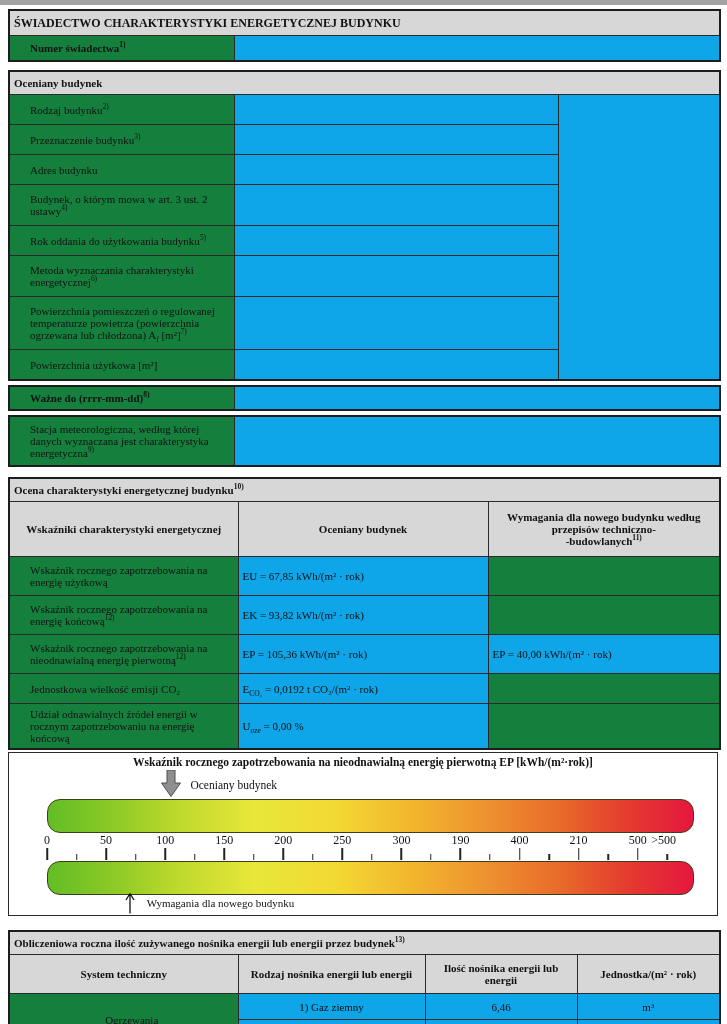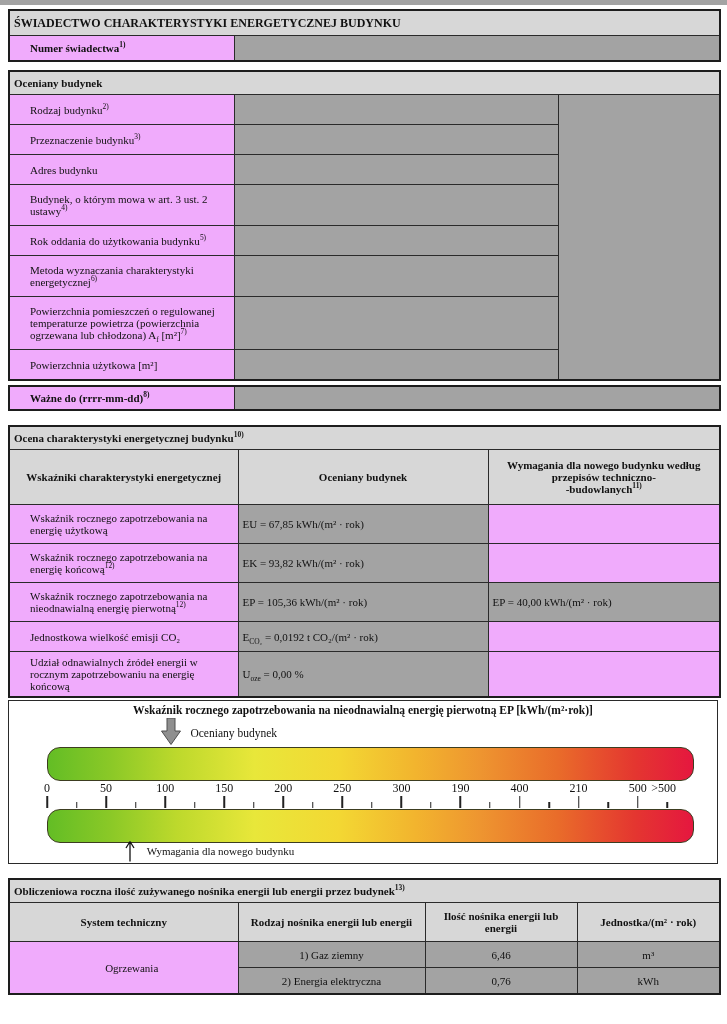--- a/index.html
+++ b/index.html
@@ -12,25 +12,25 @@
     overflow:hidden;
   }
   .scan-strip{position:absolute;top:0;left:0;width:727px;height:5px;background:#a3a3a3;}
   .content{position:absolute;top:9px;left:8px;width:711px;}
 
   table{border-collapse:collapse;table-layout:fixed;width:711px;}
   table.doc{border:2px solid #1d1d1d;}
   td{border:1px solid #2a2a2a;padding:2px 4px;vertical-align:middle;overflow:hidden;}
   .gap4{height:4px;} .gap8{height:8px;} .gap10{height:10px;} .gap14{height:14px;}
 
-  .lbl{background:#f0abfc;padding-left:20px;}
+  .lbl{background:#15803d;padding-left:20px;}
   .sect{background:#d7d7d7;font-weight:bold;}
   .hdr{background:#d7d7d7;font-weight:bold;text-align:center;}
   .bold{font-weight:bold;}
-  .val{background:#a3a3a3;}
+  .val{background:#0ea5e9;}
   sup{font-size:0.68em;line-height:0;}
   sub{font-size:0.68em;line-height:0;}
   .doc-title{font-size:12px;}
 
   
   .h20 td{height:20px;} .h18 td{height:18px;} .h25 td{height:25px;}
   .h36 td{height:36px;} .h44 td{height:44px;} .h48 td{height:48px;} .h34 td{height:34px;} .h40 td{height:40px;}
   .h50 td{height:50px;} .h21 td{height:21px;text-align:center;}
 
   
@@ -138,20 +138,32 @@
       <tbody>
           <tr class="h18">
         <td class="lbl bold">Ważne do (rrrr-mm-dd)<sup>8)</sup></td>
         <td class="val"></td>
       </tr>
     </tbody>
       </table>
 
     <div class="gap4"></div>
 
+    <table class="doc">
+      <colgroup>
+          <col style="width:225px">
+          <col style="width:486px">
+        </colgroup>
+      <tbody>
+          <tr class="h44">
+        <td class="lbl">Stacja meteorologiczna, według której danych wyznaczana jest charakterystyka energetyczna<sup>9)</sup></td>
+        <td class="val"></td>
+      </tr>
+    </tbody>
+      </table>
 
     <div class="gap10"></div>
 
     <table class="doc">
       <colgroup>
           <col style="width:229px">
           <col style="width:250px">
           <col style="width:232px">
         </colgroup>
       <tbody>

